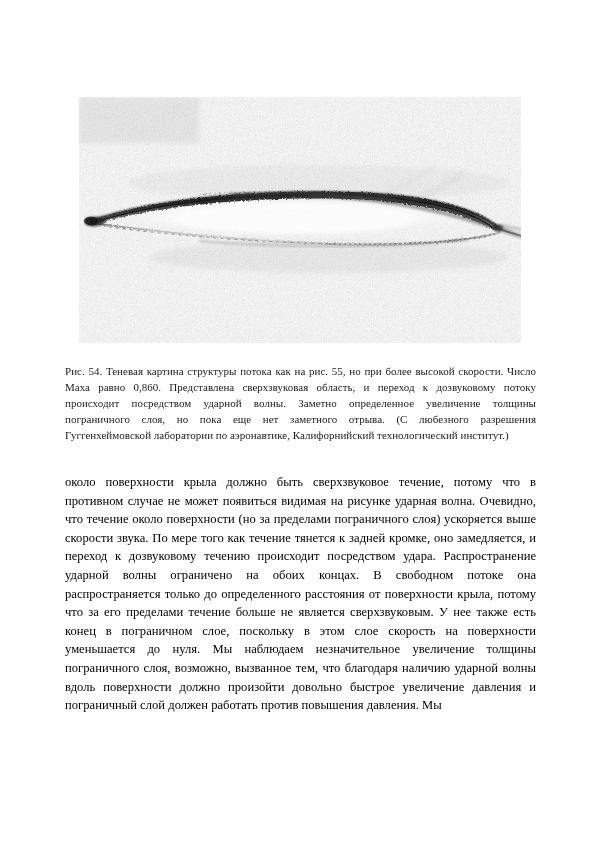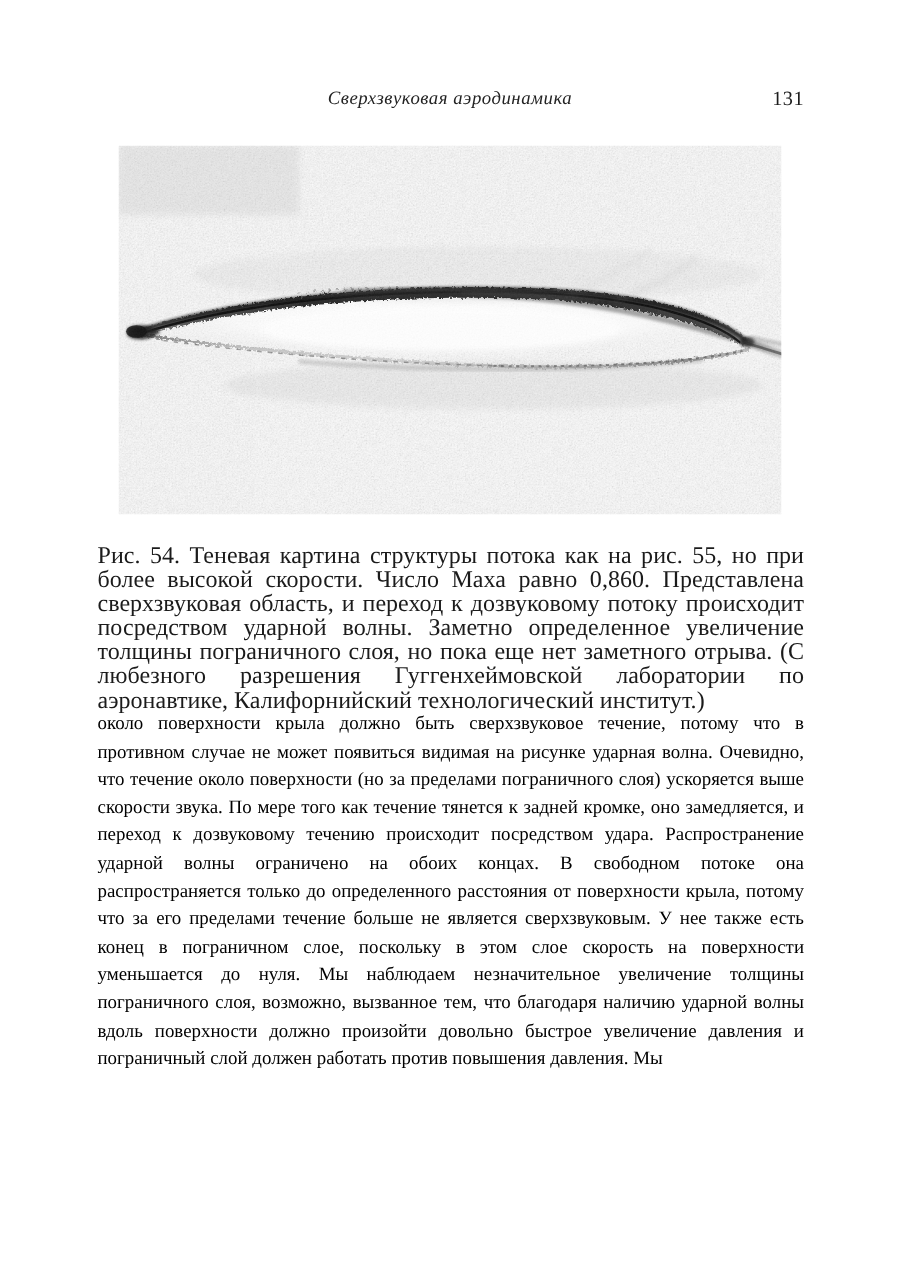--- a/index.html
+++ b/index.html
@@ -71,21 +71,21 @@
     width: 100%;
     height: 100%;
   }
 
   
   .figure-caption {
     position: absolute;
     left: 65px;
     top: 363px;
     width: 471px;
-    font-size: 16px;
+    font-size: 11px;
     line-height: 16.1px;
     text-align: justify;
     text-align-last: left;
     color: #1b1b1b;
     letter-spacing: 0.02px;
     hyphens: manual;
   }
 
   
   .body-text {
@@ -104,24 +104,20 @@
   .body-text p {
     margin: 0;
     text-indent: 0;
   }
 </style>
 </head>
 <body>
 
 <div class="page">
 
-  <div class="running-head">
-    <div class="running-head-title">Сверхзвуковая аэродинамика</div>
-    <div class="running-head-folio">131</div>
-  </div>
 
   <div class="figure">
     <div class="figure-plate">
       <svg viewBox="0 0 442 246" preserveAspectRatio="none">
         <defs>
 
           <filter id="grain" x="0" y="0" width="100%" height="100%">
             <feTurbulence type="fractalNoise" baseFrequency="0.92" numOctaves="4" seed="7" result="n"></feTurbulence>
             <feColorMatrix in="n" type="saturate" values="0"></feColorMatrix>
             <feComponentTransfer>

